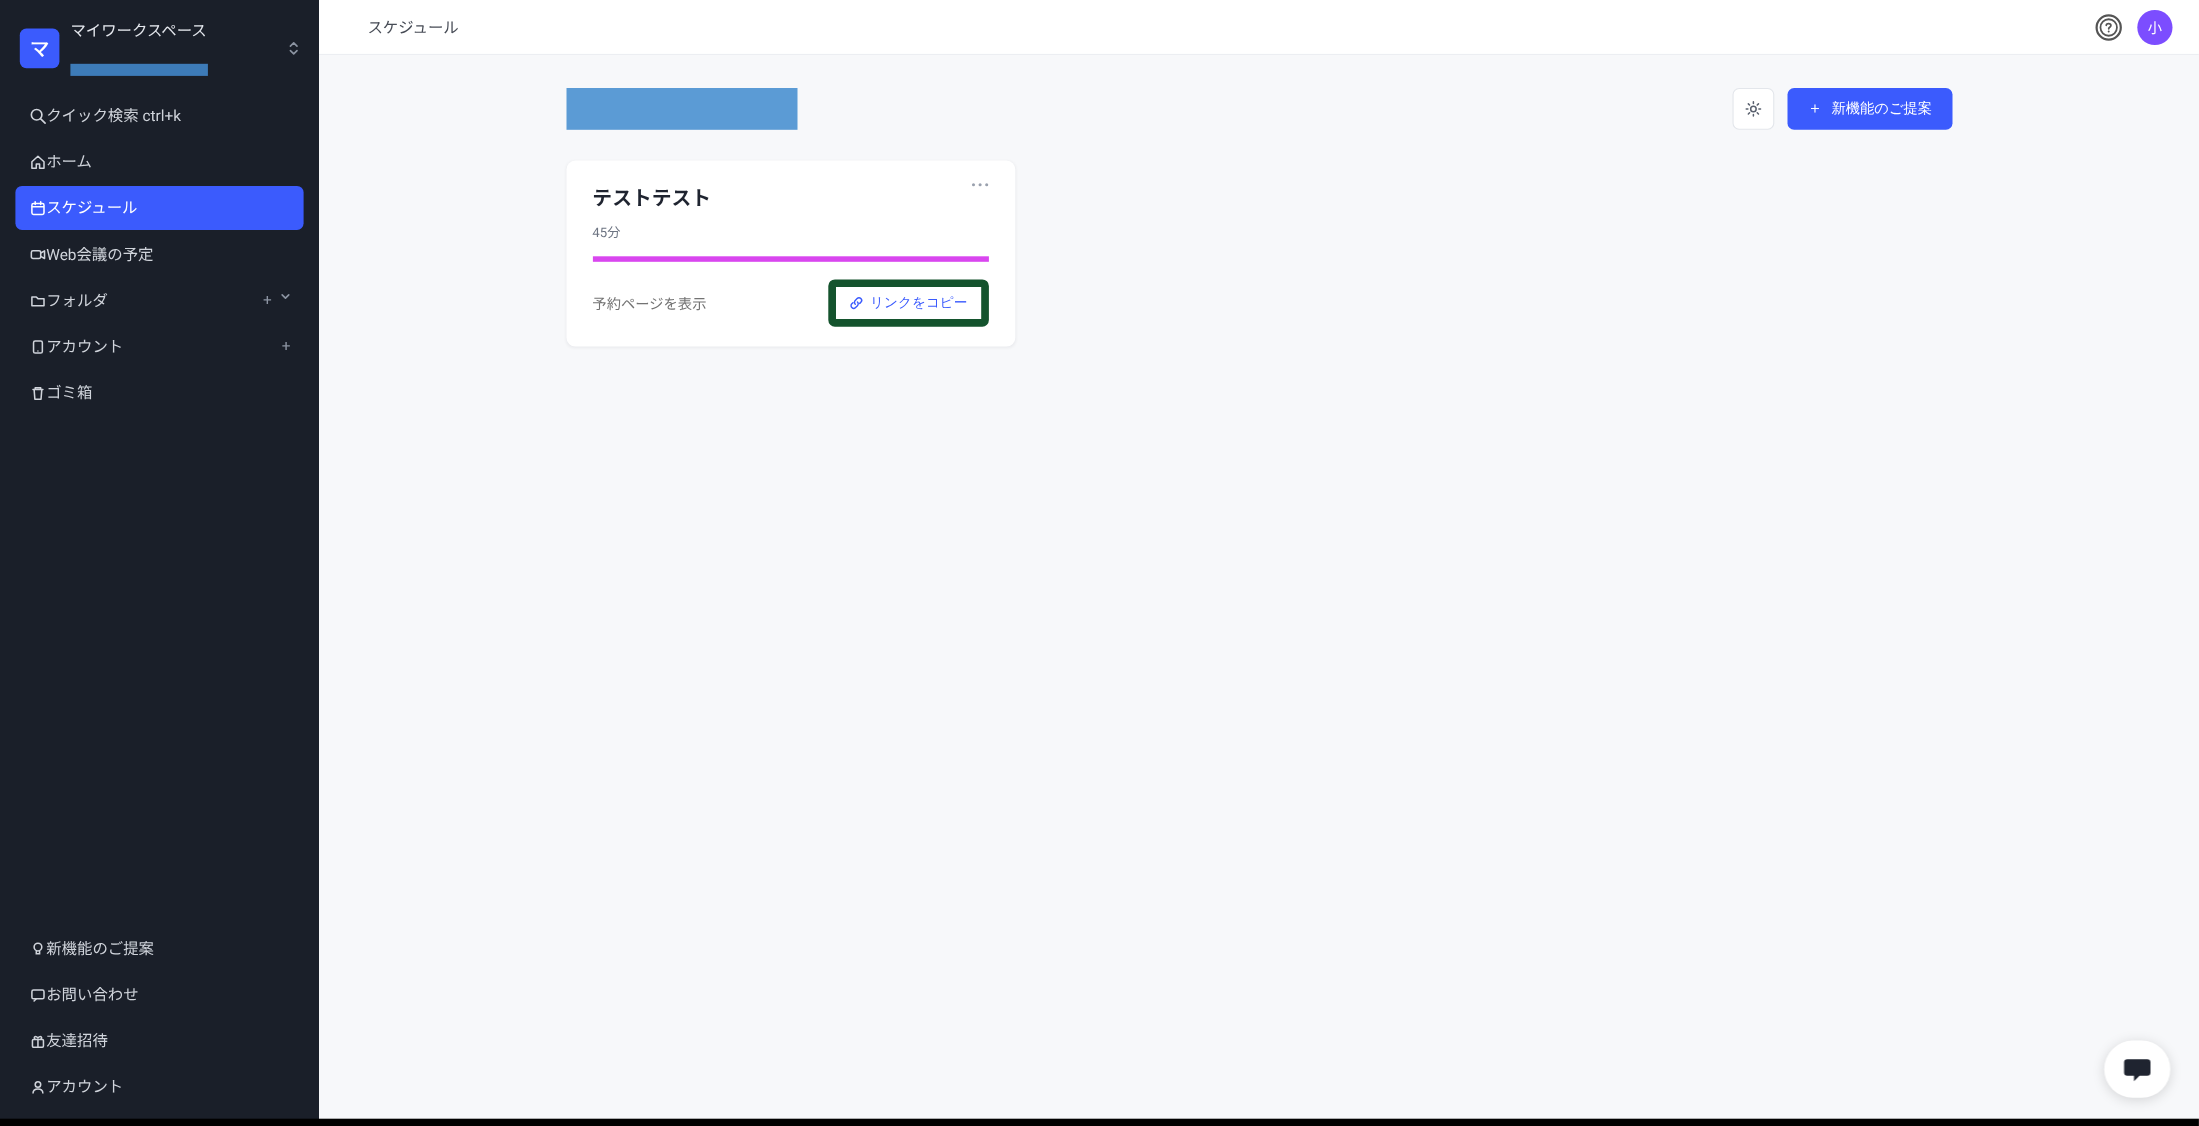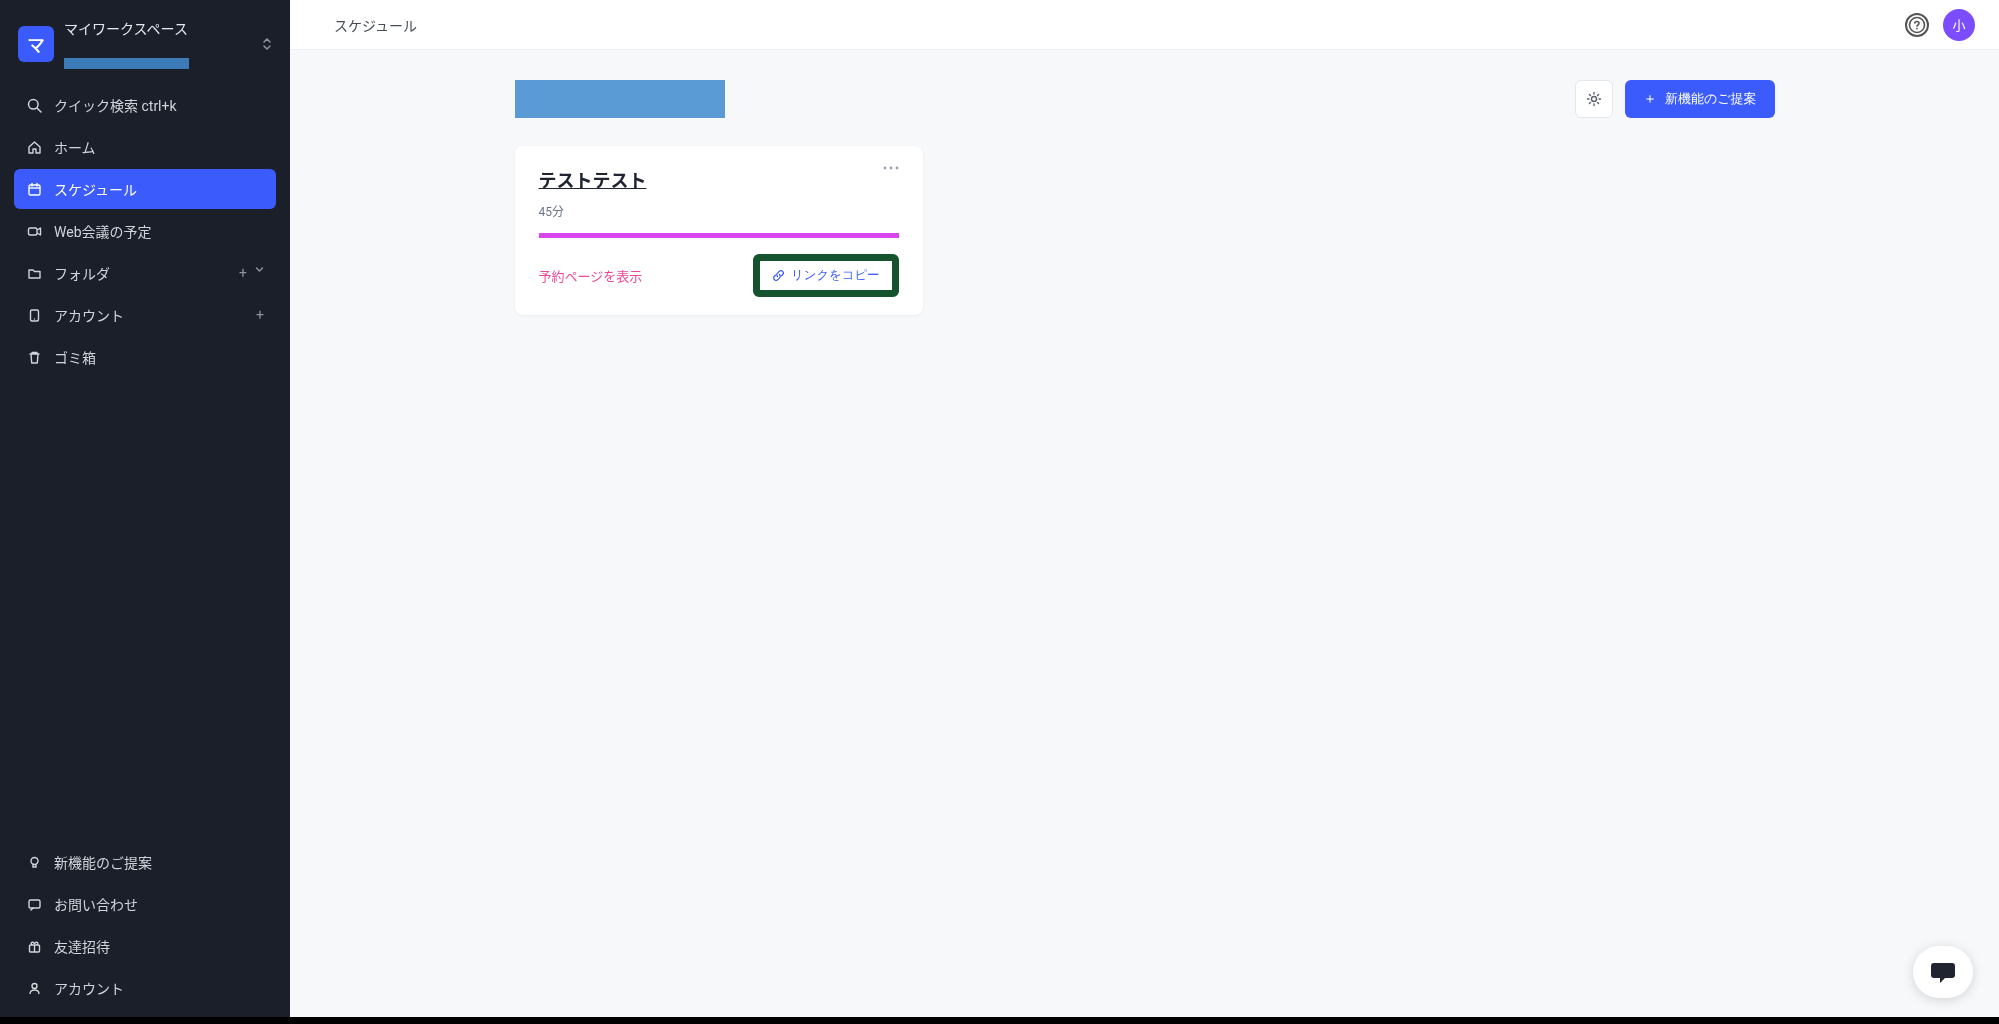--- a/index.html
+++ b/index.html
@@ -32,21 +32,21 @@
       font-size: 18px; font-weight: 500;
     }
     .workspace-info { display:flex; flex-direction: column; gap:20px; flex:1; }
     .workspace-name { font-size: 14px; color: #e5e8ee; }
     .workspace-sub {
       width: 125px; height: 11px; background: #3d7bb8;
     }
     .workspace-caret { color:#8b93a1; font-size:12px; display:flex;flex-direction:column;gap:-2px;}
     
     .nav-item {
-      display: flex; align-items: center; gap: 12px;
+      display: flex; align-items: center; 
       padding: 10px 12px;
       border-radius: 6px;
       cursor: pointer;
       color: #d0d4db;
       font-size: 14px;
       margin-top: 2px;
     }
     .nav-item.active { background: #3b5bfd; color: #fff; }
     .nav-icon { width:16px; height:16px; display:flex;align-items:center;justify-content:center; flex-shrink:0;}
     .nav-label { flex: 1; }
@@ -98,25 +98,25 @@
     }
     .create-btn-plus{font-size:14px;font-weight:300;}
     
     
     .card {
       width: 408px; background:#fff;border-radius:8px;
       box-shadow: 0 1px 3px rgba(20,24,35,0.06);
       padding: 20px 24px 18px 24px;
     }
     .card-head { display:flex; align-items:flex-start; }
-    .card-title { font-size:18px; font-weight:700; color:#1f2430; flex:1;text-decoration:underline;}
+    .card-title { font-size:18px; font-weight:700; color:#1f2430; flex:1;}
     .card-menu { color:#9aa1ae; cursor:pointer; font-size:16px; letter-spacing:1px;}
     .card-sub { font-size:12px; color:#6d7482; margin-top:10px; padding-bottom:14px; border-bottom:5px solid #d946ef;}
     .card-actions { display:flex; align-items:center; margin-top:16px;}
-    .card-link { color:#ec4899; font-size:13px; cursor:pointer;}
+    .card-link { color:#737373; font-size:13px; cursor:pointer;}
     .card-actions-spacer{flex:1;}
     .copy-btn {
       border:7px solid #14532d;color:#3b5bfd;background:#fff;border-radius:6px;
       padding:6px 12px;font-size:12.4px;display:flex;align-items:center;gap:6px;cursor:pointer;
     }
     
     
     .chat-fab {
       position: fixed; right: 26px; bottom: 26px;
       width: 60px; height: 52px; background:#fff;

